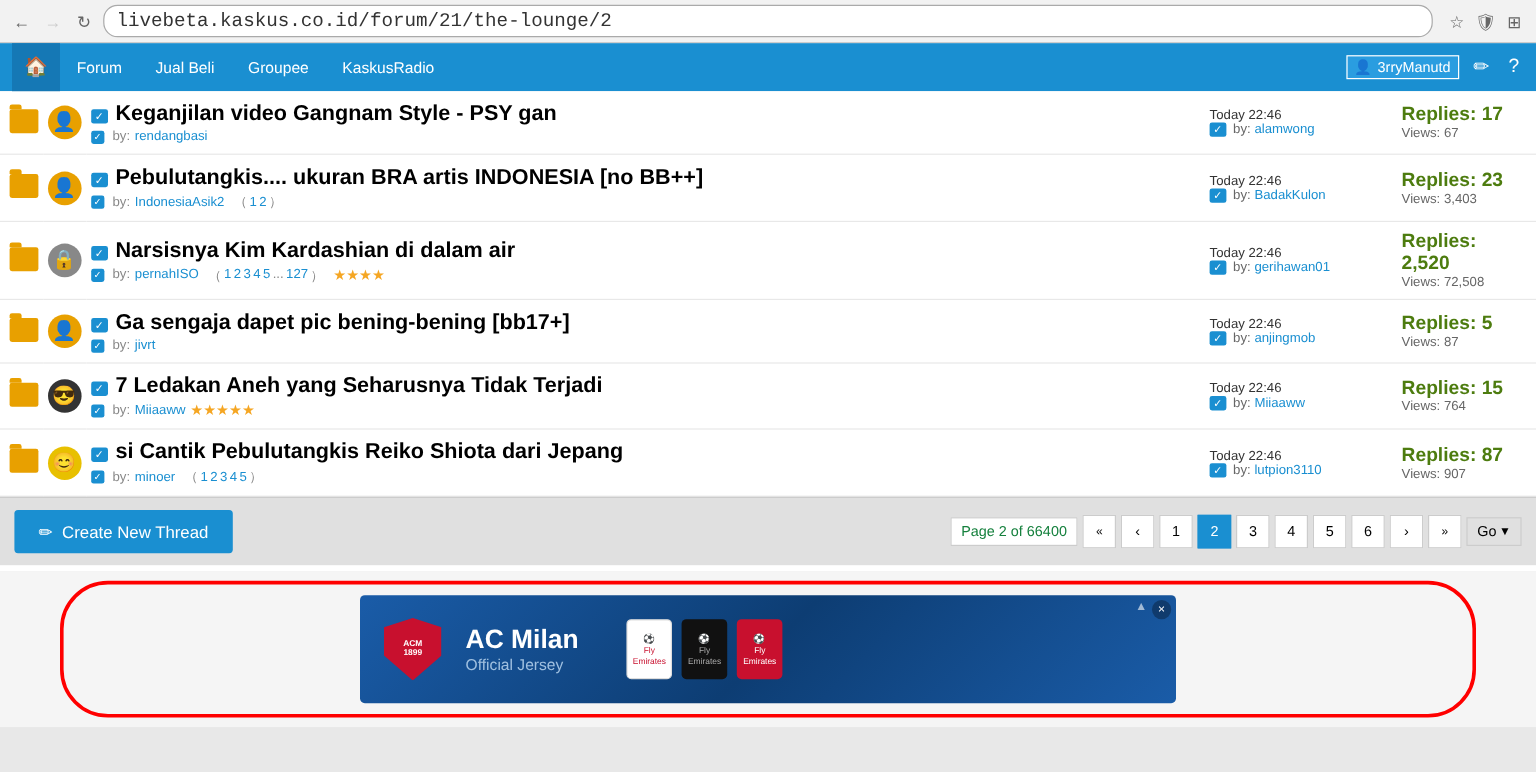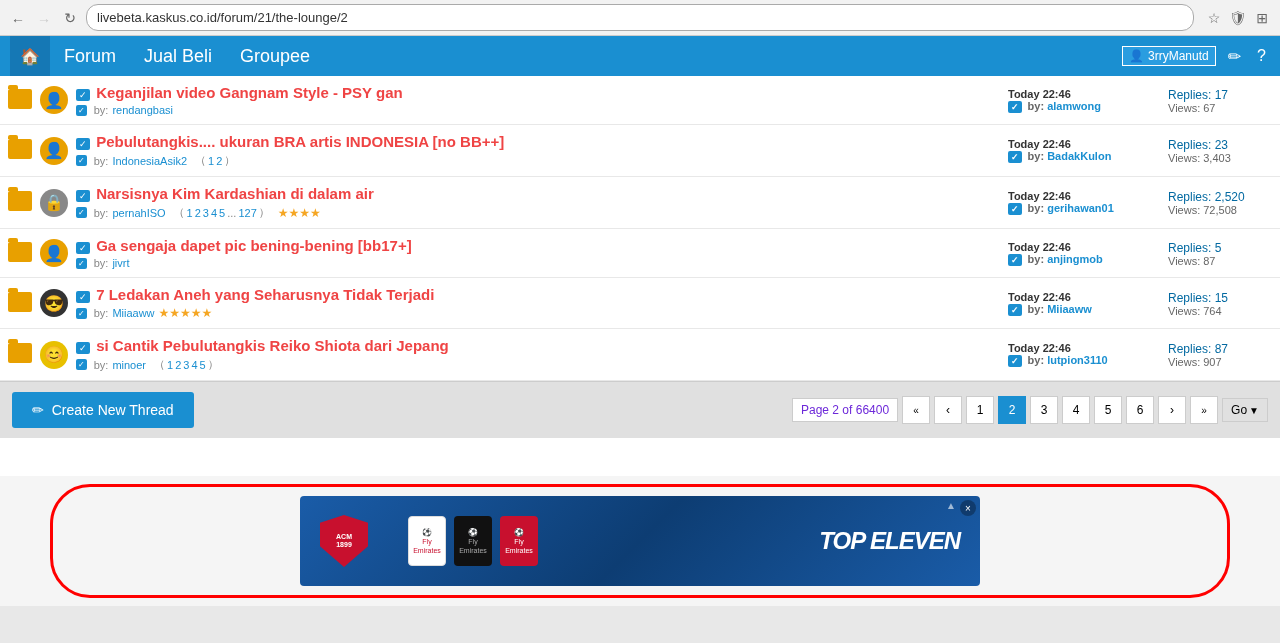--- a/index.html
+++ b/index.html
@@ -21,23 +21,24 @@
       color: #666; font-size: 14px; cursor: pointer;
       display: flex; align-items: center; justify-content: center;
     }
     .browser-nav-btn:disabled { color: #ccc; }
     .address-bar {
       flex: 1;
       height: 27px;
       border: 1px solid #aaa;
       border-radius: 12px;
       padding: 0 10px;
-      font-size: 13px;
+      font-size: 16px;
       background: white;
       color: #333;
+      font-family: Liberation Mono, monospace;
     }
     .browser-icons { display: flex; gap: 4px; margin-left: 4px; }
     .browser-icon-btn {
       width: 20px; height: 20px;
       border: none; background: none;
       cursor: pointer; font-size: 14px; color: #666;
     }
 
     
     .top-nav {
@@ -47,21 +48,21 @@
       height: 40px;
       padding: 0 10px;
     }
     .top-nav-left { display: flex; align-items: center; gap: 0; }
     .nav-btn {
       color: white;
       background: none;
       border: none;
       padding: 0 14px;
       height: 40px;
-      font-size: 18px;
+      font-size: 13px;
       cursor: pointer;
       display: flex; align-items: center;
     }
     .nav-home-btn {
       background: #1578b5;
       width: 40px;
       justify-content: center;
       font-size: 16px;
     }
     .top-nav-right {
@@ -102,21 +103,21 @@
       width: 100%;
       border-collapse: collapse;
     }
     .thread-row {
       border-bottom: 1px solid #e8e8e8;
     }
 
     .col-icon { width: 32px; padding: 8px 4px 8px 8px; vertical-align: middle; text-align: center; }
     .col-avatar { width: 36px; padding: 8px 4px; vertical-align: middle; text-align: center; }
     .col-title { padding: 8px 4px; vertical-align: middle; }
-    .col-last { width: 160px; padding: 8px 8px; vertical-align: middle; font-weight: bold; }
+    .col-last { width: 160px; padding: 8px 8px; vertical-align: middle; }
     .col-replies { width: 120px; padding: 8px 8px; vertical-align: middle; }
 
     .folder-icon {
       width: 24px; height: 20px;
       background: #e8a000;
       border-radius: 2px;
       display: inline-block;
       position: relative;
     }
     .folder-icon::before {
@@ -141,23 +142,23 @@
       display: inline-block;
       background: #1a8fd1;
       color: white;
       font-size: 9px;
       padding: 1px 3px;
       border-radius: 2px;
       margin-right: 3px;
     }
 
     .thread-title-link {
-      color: #ef4444;
+      color: #000000;
       text-decoration: none;
-      font-size: 15px;
+      font-size: 18px;
       font-weight: bold;
     }
 
     .thread-meta {
       font-size: 11px;
       color: #888;
       margin-top: 3px;
       display: flex; align-items: center; gap: 4px;
     }
     .by-link { color: #1a8fd1; text-decoration: none; }
@@ -172,21 +173,21 @@
     .last-post-avatar {
       display: inline-block;
       background: #1a8fd1;
       color: white;
       font-size: 9px;
       padding: 1px 3px;
       border-radius: 2px;
       margin-right: 3px;
     }
 
-    .replies-link { color: #0369a1; text-decoration: none; font-size: 12px; font-weight: normal; }
+    .replies-link { color: #4d7c0f; text-decoration: none; font-size: 16px; font-weight: bold; }
     .views-text { font-size: 11px; color: #666; }
 
     
     .footer-bar {
       background: #e0e0e0;
       padding: 10px 12px;
       display: flex;
       align-items: center;
       justify-content: space-between;
       border-top: 1px solid #ccc;
@@ -206,21 +207,21 @@
     .pagination-area {
       display: flex;
       align-items: center;
       gap: 4px;
     }
     .page-info-box {
       background: white;
       border: 1px solid #ccc;
       padding: 4px 8px;
       font-size: 12px;
-      color: #6d28d9;
+      color: #15803d;
     }
     .pag-btn {
       width: 28px; height: 28px;
       border: 1px solid #ccc;
       background: white;
       cursor: pointer;
       font-size: 12px;
       display: flex; align-items: center; justify-content: center;
     }
     .pag-btn.active {
@@ -311,20 +312,21 @@
     <button class="browser-icon-btn">⊞</button>
   </div>
 </div>
 
 <div class="top-nav">
   <div class="top-nav-left">
     <button class="nav-btn nav-home-btn">🏠</button>
     <button class="nav-btn">Forum</button>
     <button class="nav-btn">Jual Beli</button>
     <button class="nav-btn">Groupee</button>
+    <button class="nav-btn">KaskusRadio</button>
   </div>
   <div class="top-nav-right">
     <div class="user-area">
       <span class="user-icon">
         <span>👤</span>
         <span>3rryManutd</span>
       </span>
     </div>
     <button class="nav-icon-btn">✏</button>
     <button class="nav-icon-btn">?</button>
@@ -568,26 +570,29 @@
 </div>
 
 <div class="ad-section">
   <div class="ad-outline"></div>
   <div class="ad-banner">
     <button class="ad-close">×</button>
     <span class="ad-ext-icon">▲</span>
     <div class="ad-logo-area">
       <div style="width:48px;height:52px;background:#c8102e;clip-path:polygon(50% 0%,100% 15%,100% 60%,50% 100%,0% 60%,0% 15%);display:flex;align-items:center;justify-content:center;color:white;font-size:7px;font-weight:bold;text-align:center;line-height:1.1;">ACM<br>1899</div>
     </div>
+    <div style="margin-right:20px;">
+      <div class="ad-text-main">AC Milan</div>
+      <div class="ad-text-sub">Official Jersey</div>
+    </div>
     <div class="ad-jerseys">
       <div style="width:38px;height:50px;background:#fff;border-radius:4px;display:flex;align-items:center;justify-content:center;font-size:8px;color:#333;text-align:center;border:1px solid #ddd;">
         <div>⚽<br><span style="font-size:7px;color:#c8102e;">Fly<br>Emirates</span></div>
       </div>
       <div style="width:38px;height:50px;background:#111;border-radius:4px;display:flex;align-items:center;justify-content:center;font-size:8px;color:#fff;text-align:center;">
         <div>⚽<br><span style="font-size:7px;color:#aaa;">Fly<br>Emirates</span></div>
       </div>
       <div style="width:38px;height:50px;background:#c8102e;border-radius:4px;display:flex;align-items:center;justify-content:center;font-size:8px;color:#fff;text-align:center;">
         <div>⚽<br><span style="font-size:7px;">Fly<br>Emirates</span></div>
       </div>
     </div>
-    <div class="ad-top-eleven">TOP ELEVEN</div>
   </div>
 </div>
 
 </body></html>

